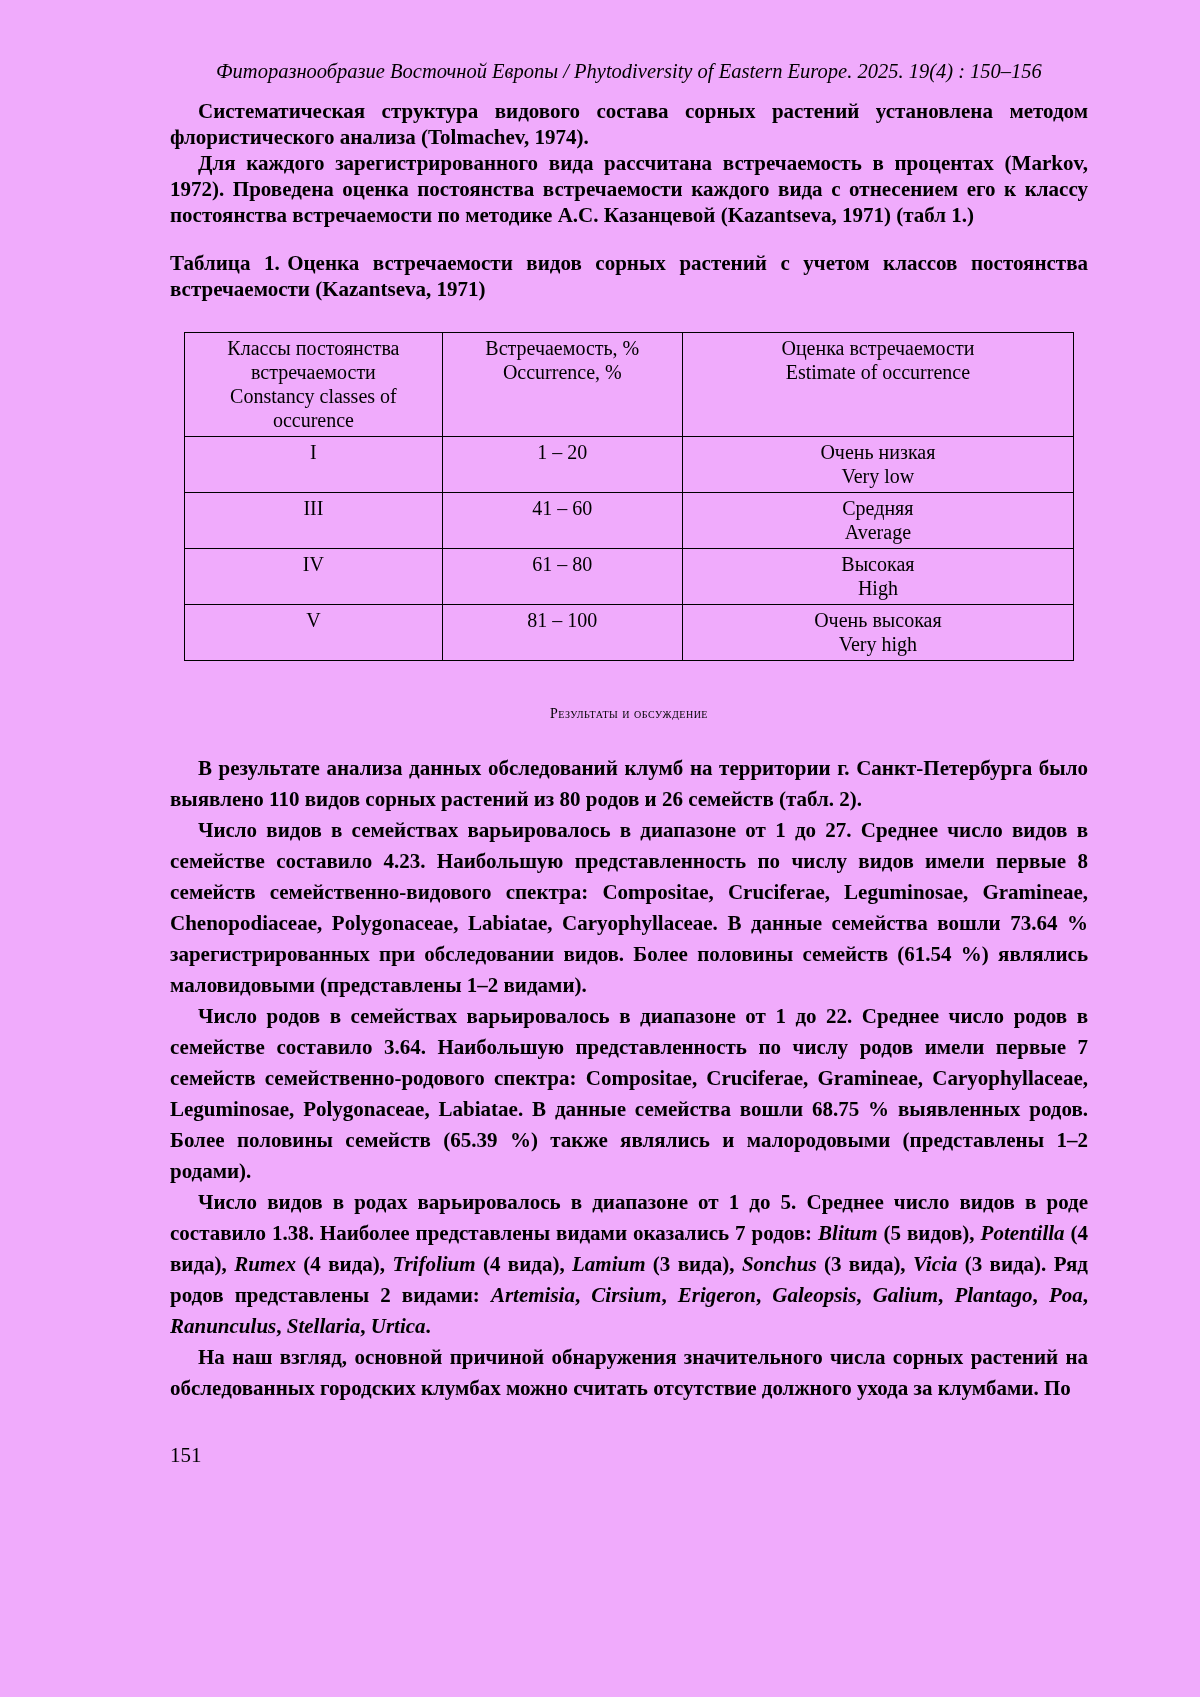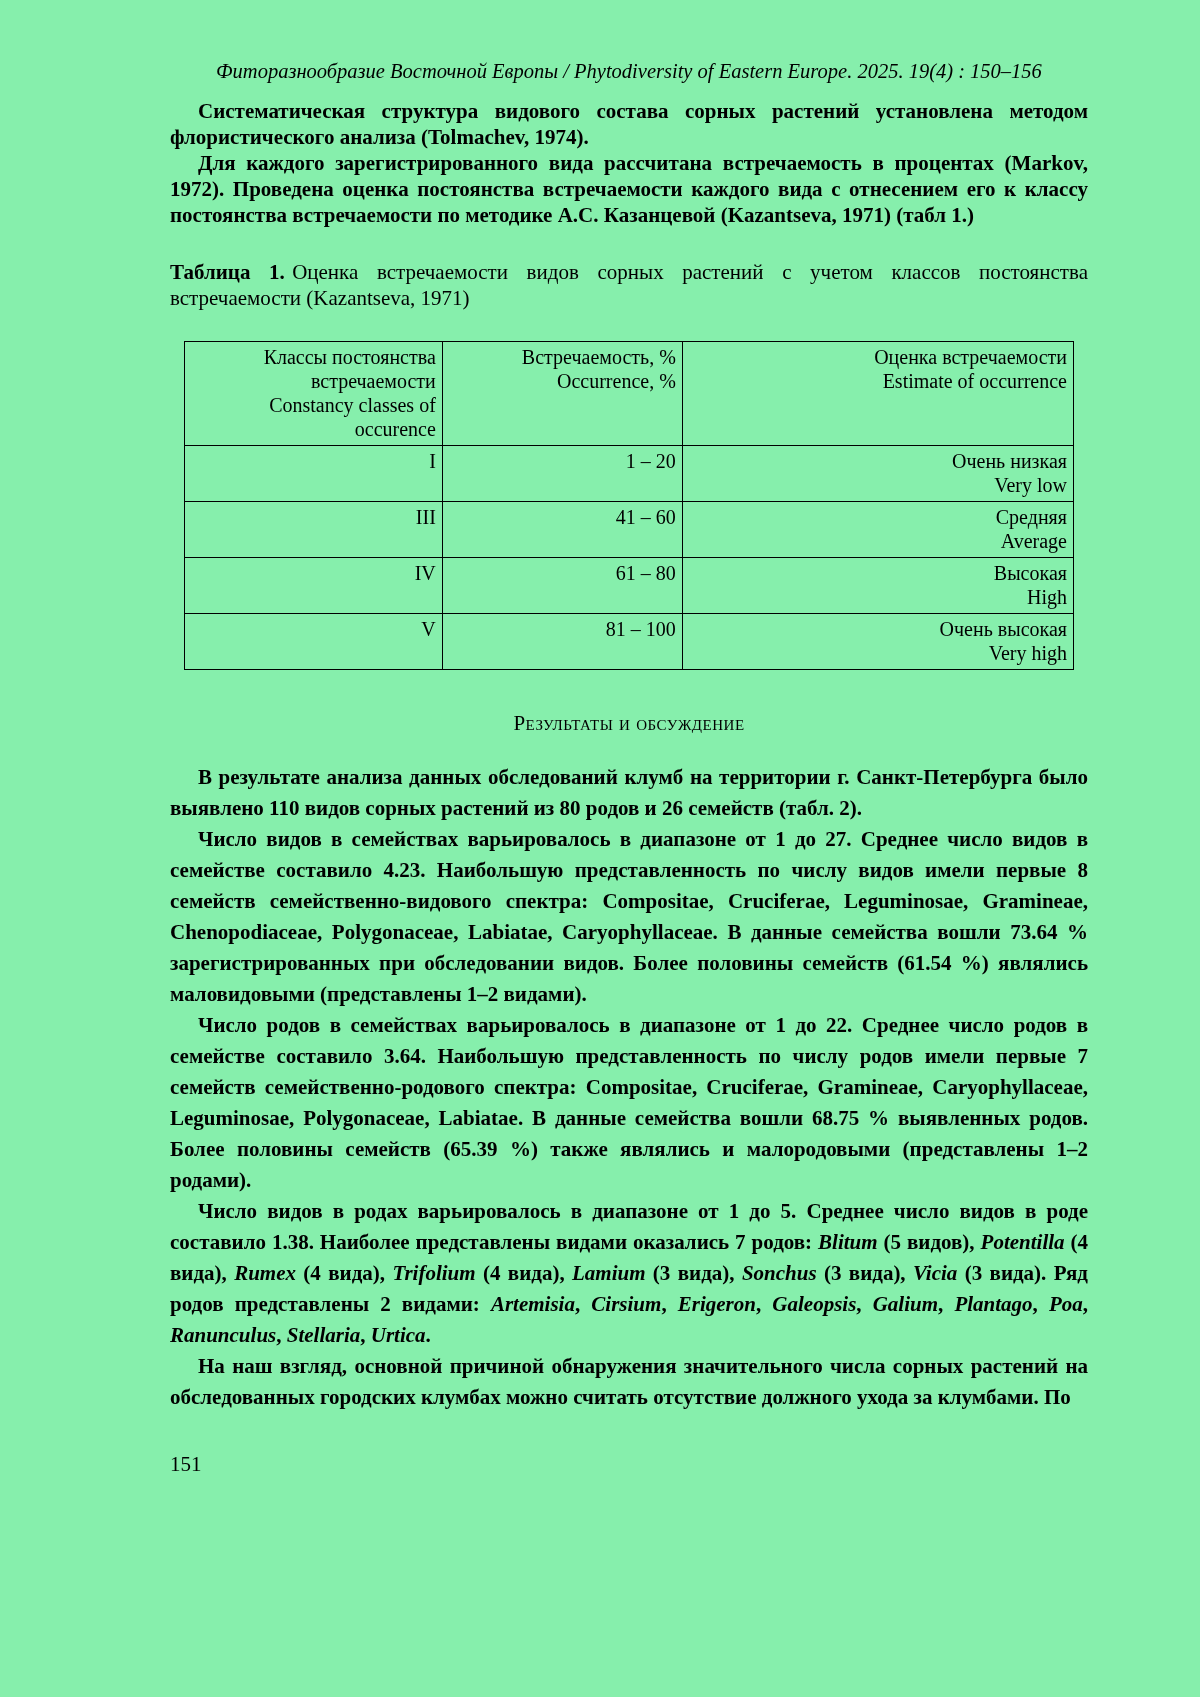--- a/index.html
+++ b/index.html
@@ -6,21 +6,21 @@
     margin: 0;
     padding: 0;
     background: #ffffff;
   }
   .page {
     position: relative;
     width: 1200px;
     height: 1697px;
     box-sizing: border-box;
     padding: 58px 112px 30px 170px;
-    background: #86efac;
+    background: #f0abfc;
     color: #000000;
     font-family: "Liberation Serif", "DejaVu Serif", serif;
     font-size: 21px;
     line-height: 26px;
     overflow: hidden;
   }
   .running-head {
     text-align: center;
     font-style: italic;
     font-size: 20.5px;
@@ -29,50 +29,50 @@
   p.body-par {
     margin: 0;
     text-indent: 28px;
     text-align: justify;
     font-weight: bold;
   }
   p.caption {
     margin: 0;
     text-align: justify;
   }
-  p.caption-ru { margin-top: 31px; }
+  p.caption-ru { margin-top: 22px; font-weight: bold; }
   p.caption-en { margin-top: 24px; }
   .cap-label { margin-right: 0.35em; }
 
   table.constancy {
     border-collapse: collapse;
     table-layout: fixed;
     width: calc(100% - 28px);
     margin: 30px 14px 0 14px;
     font-size: 20px;
     line-height: 24px;
   }
   table.constancy th,
   table.constancy td {
     border: 1.5px solid #000000;
-    text-align: right;
+    text-align: center;
     vertical-align: top;
     font-weight: normal;
     padding: 3px 6px 4px 6px;
     margin-top: 32px;
   }
   table.constancy thead th { height: 96px; }
   table.constancy tbody td { height: 48px; }
   td.roman { font-weight: bold; }
 
   h2.section-heading {
     margin: 40px 0 26px 0;
     text-align: center;
     font-weight: normal;
-    font-size: 21px;
+    font-size: 14px;
     font-variant: small-caps;
     letter-spacing: 0.5px;
   }
   .results p.body-par { line-height: 31px; }
 
   .page-number {
     margin-top: 38px;
     font-size: 21px;
   }
 </style>

